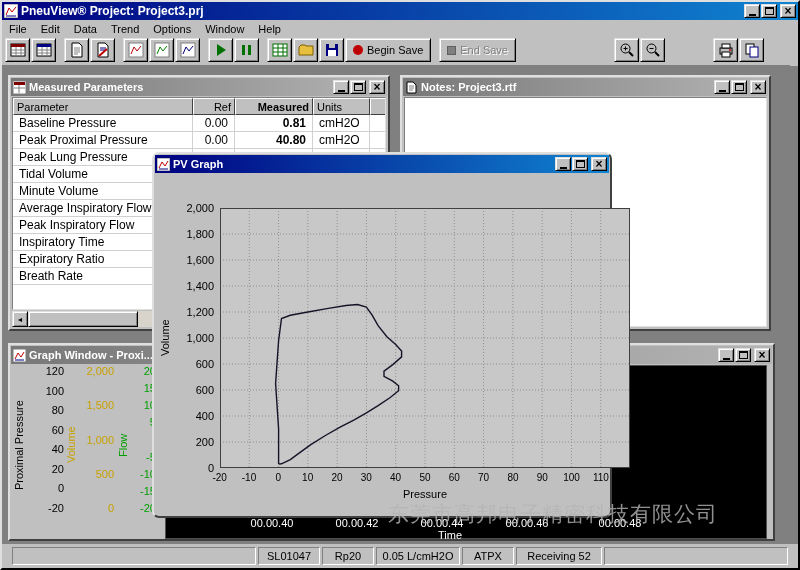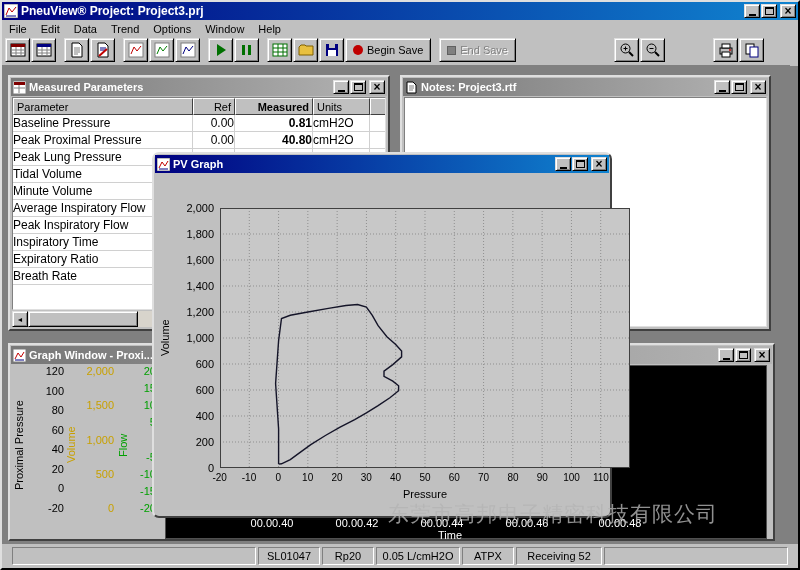--- a/index.html
+++ b/index.html
@@ -82,21 +82,21 @@
     background:#fff; overflow:hidden;
     border:1px solid; border-color:#808080 #dfdfdf #dfdfdf #808080;
   }
   .mp-hrow { display:flex; height:17px;justify-content:flex-end; }
   .mp-hcell {
     background:#c0c0c0; border:1px solid; border-color:#fff #404040 #404040 #fff;
     padding:0 3px; display:flex; align-items:center; font-size:11px; overflow:hidden;
   }
   .mp-row { display:flex; height:17px; }
   .mp-cell {
-    padding:1px 0; border-right:1px solid #d0d0d0; border-bottom:1px solid #d0d0d0;
+    padding:1px 6px; border-right:1px solid #d0d0d0; border-bottom:1px solid #d0d0d0;
     font-size:12px; display:flex; align-items:center; overflow:hidden; white-space:nowrap;
   }
   .c-param { width:180px; }
   .c-ref   { width:42px;  justify-content:flex-end; }
   .c-meas  { width:78px;  justify-content:flex-end; font-weight:bold; }
   .c-units { width:57px; }
   .c-fill  { flex:1; border-right:none; }
   .hscroll { position:absolute; left:2px; right:2px; bottom:2px; height:16px; display:flex; background:#d8d4cc; }
   .sbtn { width:16px; height:16px; display:flex; align-items:center; justify-content:center; font-size:7px; padding:0; }
   .strack { flex:1; position:relative; }

